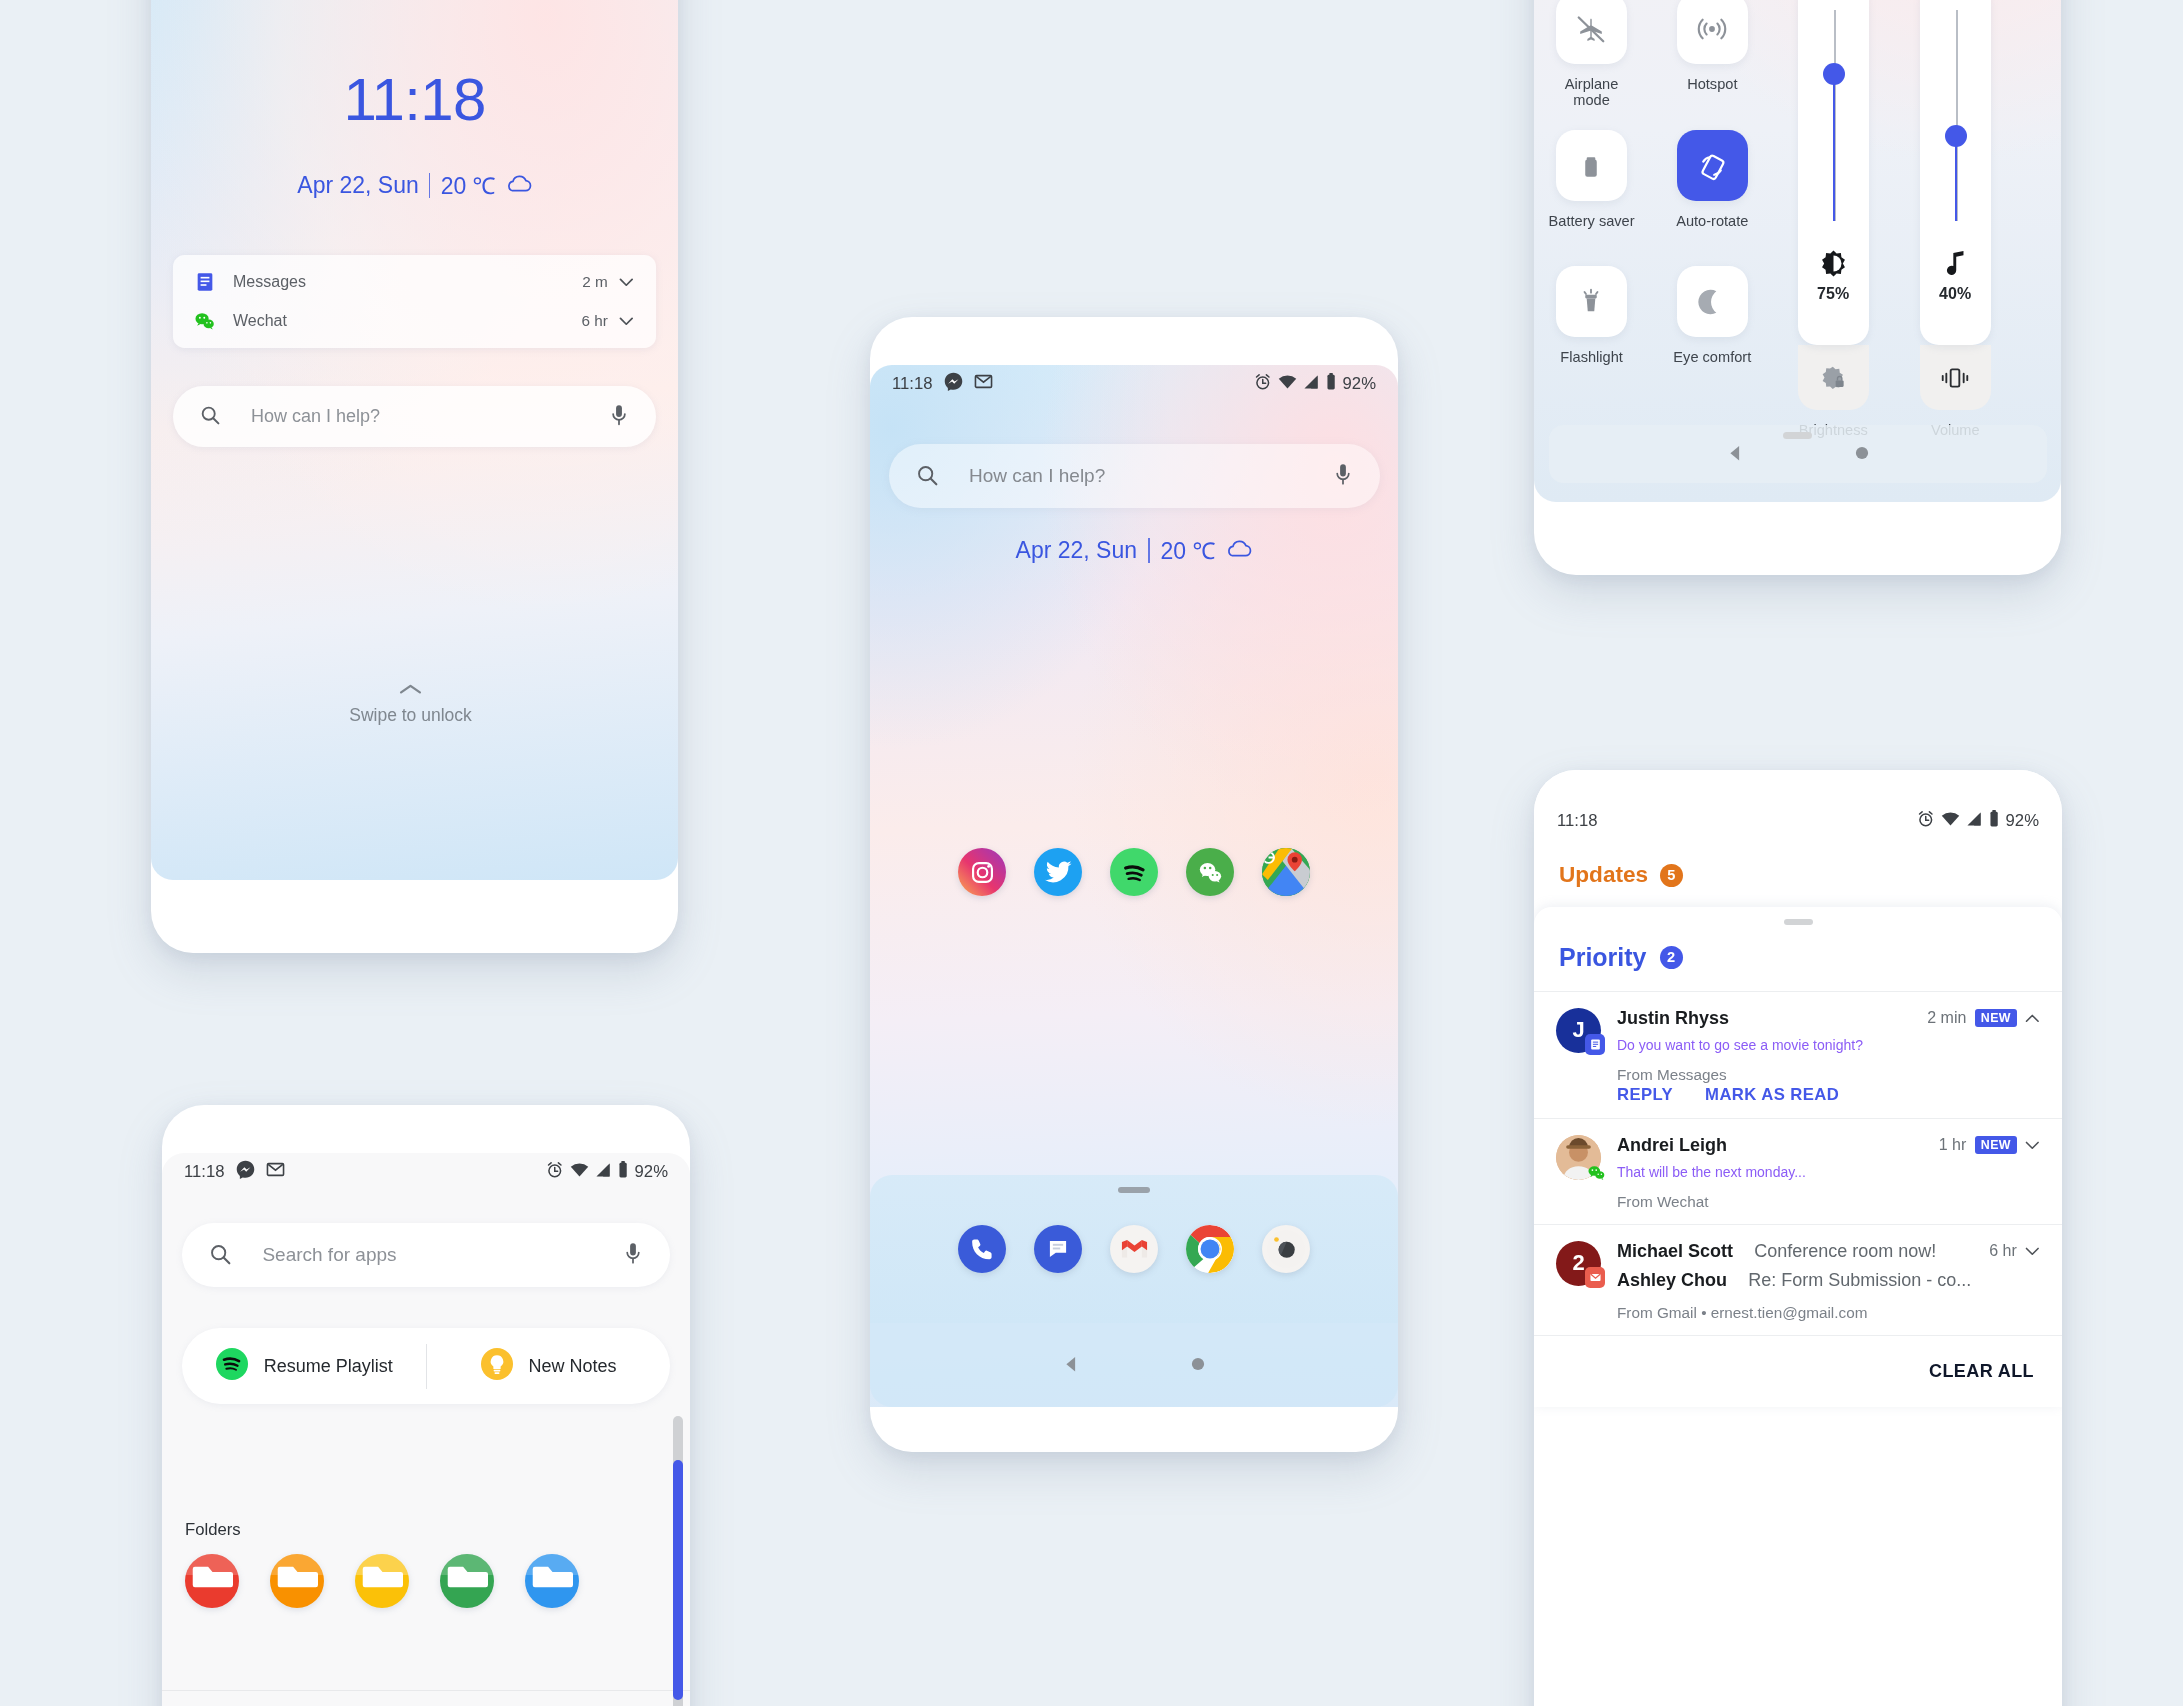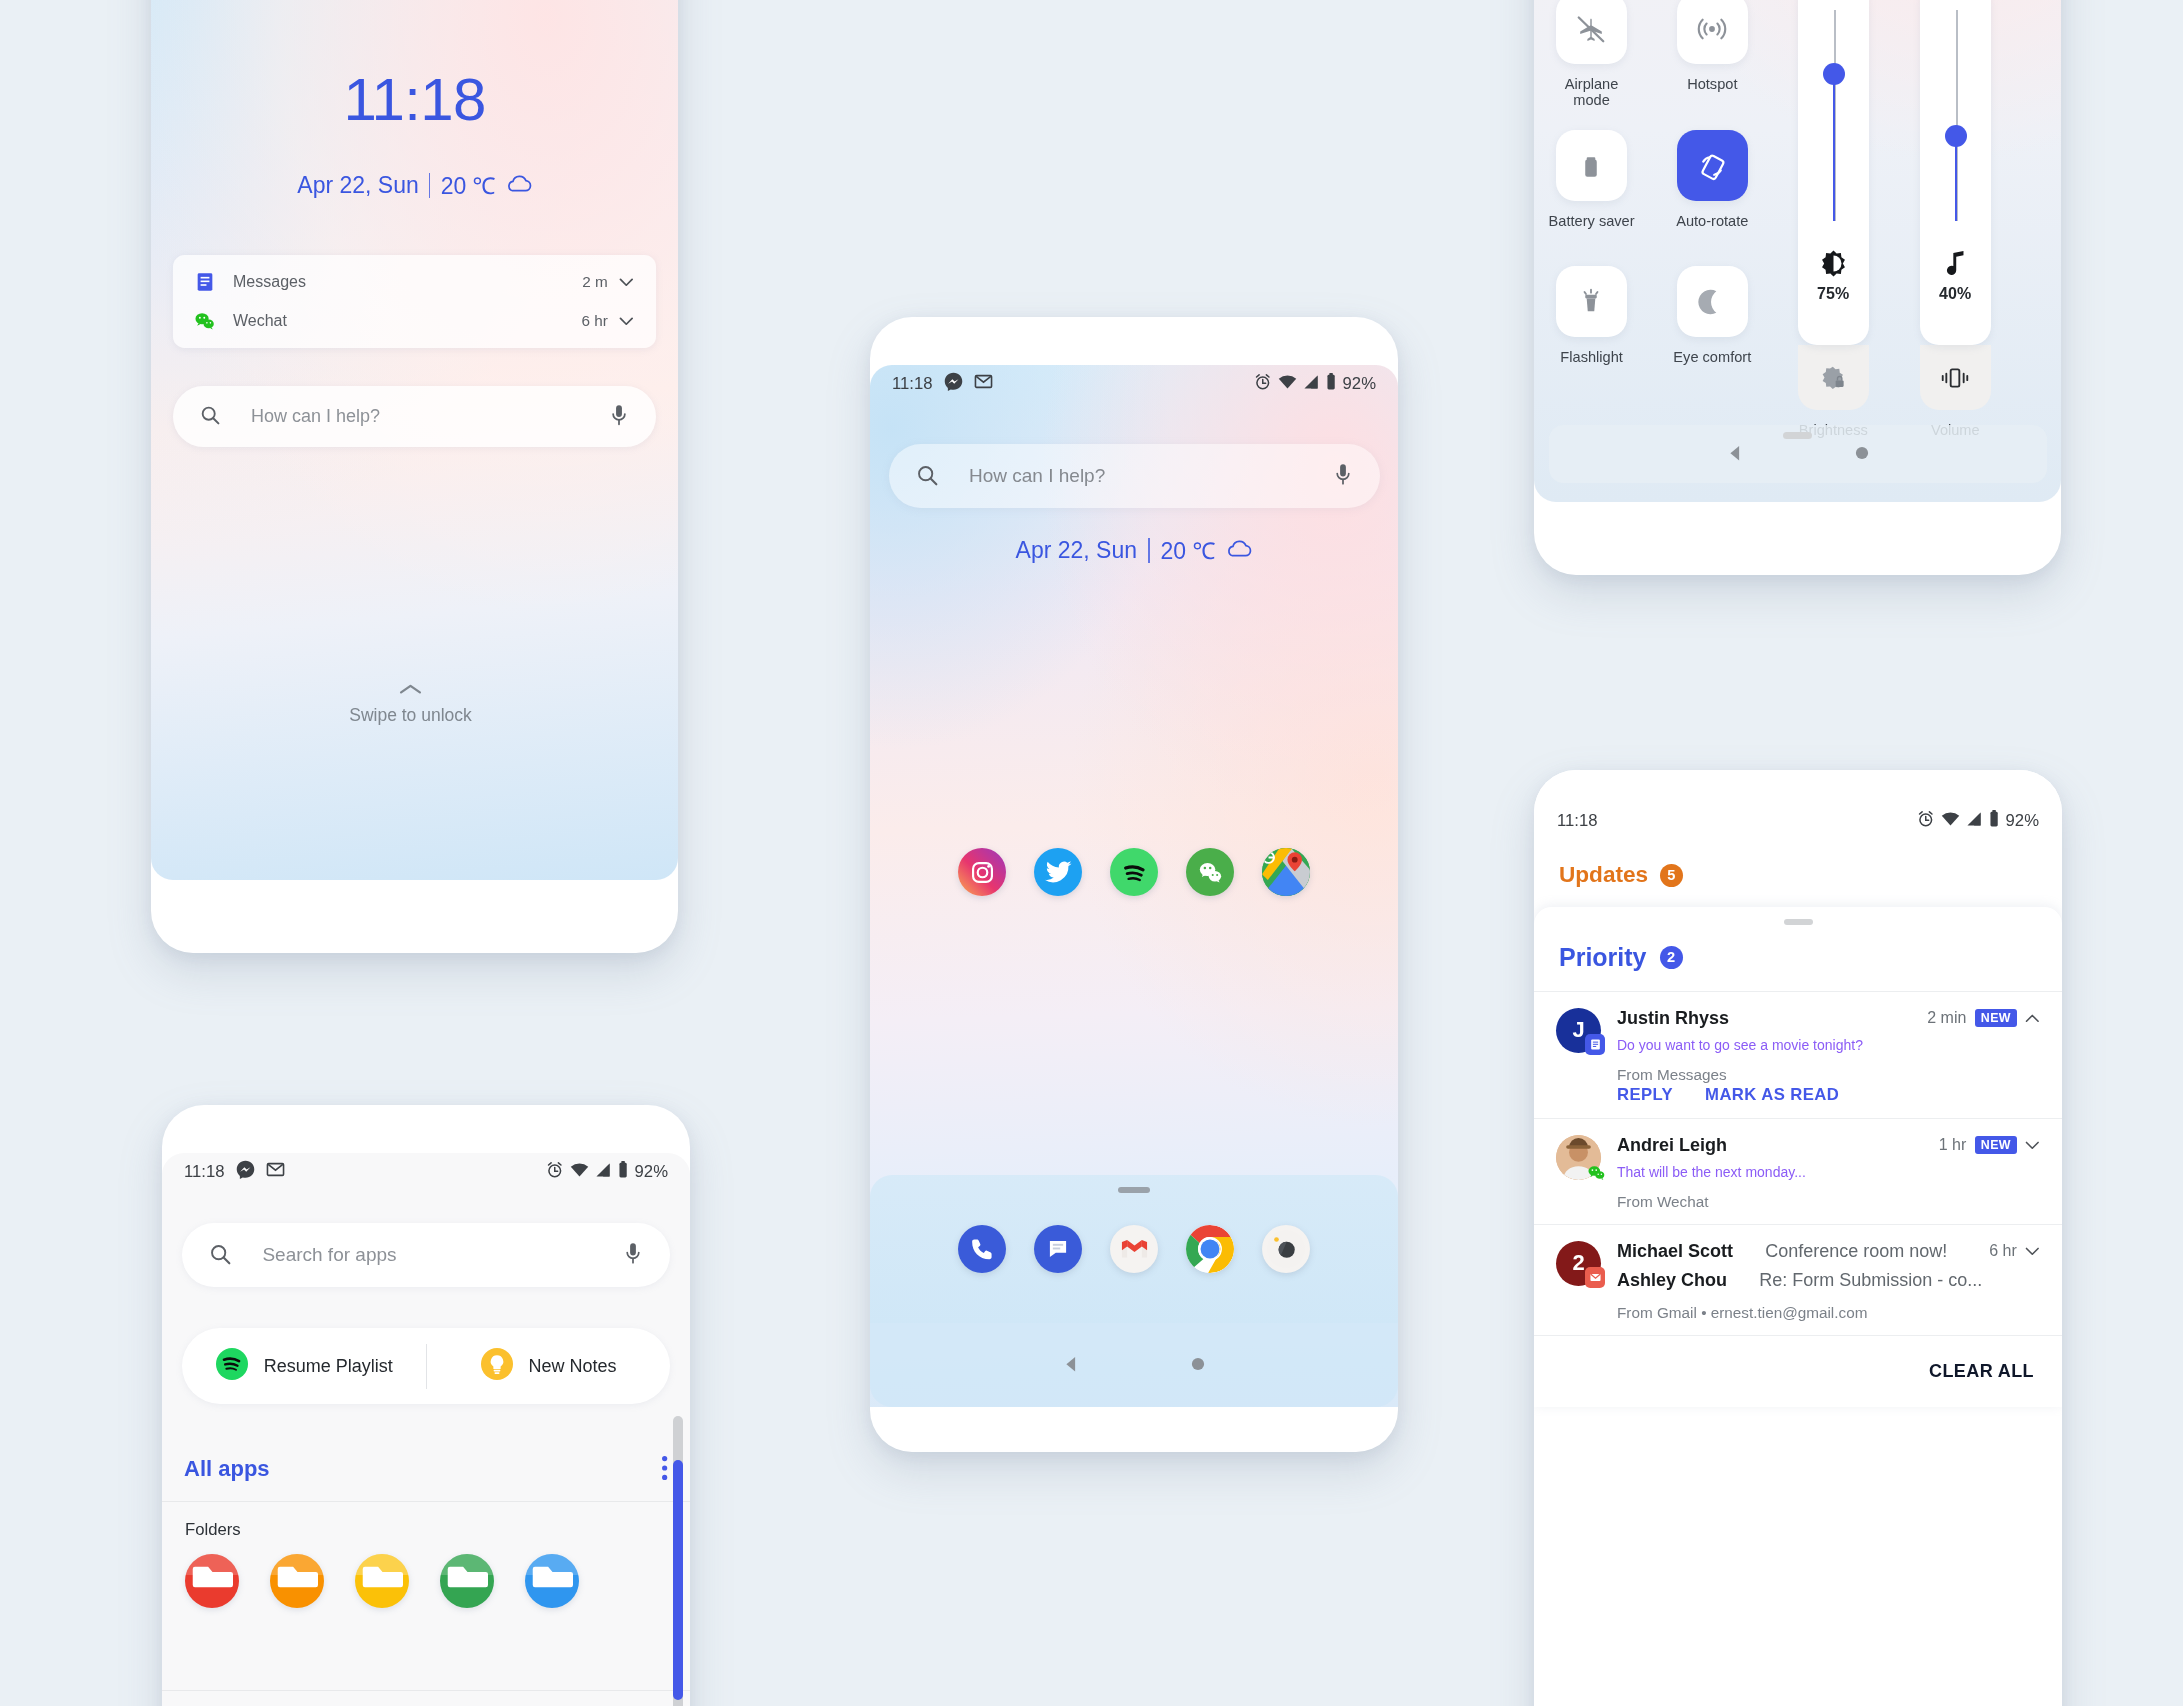--- a/index.html
+++ b/index.html
@@ -196,21 +196,21 @@
   .updates-hdr .t { font-size:22.6px; color:#e2751b; font-weight:bold; }
   .badge { min-width:23px; height:23px; border-radius:11.6px; color:#fff; font-size:14.6px; font-weight:bold; display:flex; align-items:center; justify-content:center; padding:0 6.5px; }
   .shade-card { background:#fff; border-radius:17.5px 17.5px 0 0; box-shadow:0 -1.5px 10.2px rgba(150,160,185,.16); padding-top:8.7px; }
   .shade-pill { width:29px; height:6.5px; border-radius:3.6px; background:#d2d4d6; margin:2.9px auto 0; }
   .priority-hdr { padding:17.5px 25px 19px; display:flex; align-items:center; gap:13px; border-bottom:0.7px solid #eceef0; }
   .priority-hdr .t { font-size:25px; color:#3a56e0; font-weight:bold; }
   .notif-row { padding:16px 22px 13px; border-bottom:0.7px solid #eceef0; display:flex; gap:16px; }
   .avatar { width:45px; height:45px; border-radius:50%; flex:0 0 45px; position:relative; display:flex; align-items:center; justify-content:center; color:#fff; font-size:22px; font-weight:bold; }
   .av-badge { position:absolute; right:-4.4px; bottom:-2.2px; width:20.4px; height:20.4px; border-radius:5.1px; display:flex; align-items:center; justify-content:center; }
   .notif-body { flex:1; min-width:0; }
-  .notif-top { display:flex; align-items:center; gap:22px; }
+  .notif-top { display:flex; align-items:center; gap:11px; }
   .notif-name { font-size:18px; color:#191c1f; font-weight:bold; white-space:nowrap; }
   .notif-meta { margin-left:auto; display:flex; align-items:center; gap:8.7px; }
   .notif-time { font-size:16px; color:#6c7278; }
   .tag-new { background:#4458e8; color:#fff; font-size:12.4px; font-weight:bold; padding:2.2px 5.8px; border-radius:2.9px; letter-spacing:0.4px; }
   .notif-text { font-size:14px; color:#8b5cf6; margin-top:8px; white-space:nowrap; overflow:hidden; text-overflow:ellipsis; }
   .notif-from { font-size:15.3px; color:#7b8189; margin-top:13px; }
   .notif-actions { display:flex; gap:32px; margin-top:1px; }
   .notif-actions .a { font-size:16.7px; color:#4458e8; font-weight:bold; letter-spacing:0.4px; }
   .clear-all { padding:25px 28px 25px; display:flex; justify-content:flex-end; }
   .clear-all .a { font-size:18px; color:#0f172a; font-weight:bold; letter-spacing:0.4px; }
@@ -698,30 +698,20 @@
               <circle cx="22" cy="22" r="22" fill="#fbc02d"></circle>
               <path d="M22 10a8.6 8.6 0 0 0-5 15.6V29h10v-3.4A8.6 8.6 0 0 0 22 10z" fill="#fff"></path>
               <rect x="17.4" y="30" width="9.2" height="2.2" rx="1" fill="#fff"></rect>
               <rect x="18.6" y="33.4" width="6.8" height="2.2" rx="1" fill="#fff"></rect>
             </svg>
         </span>
         <span>New Notes</span>
       </div>
     </div>
 
-    <div class="allapps-hdr">
-      <span class="t">All apps</span>
-      <span style="margin-left:auto;">
-        <svg width="7.3" height="26" viewBox="0 0 10 36">
-            <circle cx="5" cy="5" r="3.6" fill="#4458e8"></circle>
-            <circle cx="5" cy="18" r="3.6" fill="#4458e8"></circle>
-            <circle cx="5" cy="31" r="3.6" fill="#4458e8"></circle>
-          </svg>
-      </span>
-    </div>
 
     <div class="folders-sec">
       <div class="lbl">Folders</div>
       <div class="folders-row">
         <div class="folder-ico" style="background:#ea3b2e;">
           <div style="position:absolute;inset:0;background:rgba(255,255,255,.2);height:38%;"></div>
           <svg style="position:absolute;left:6.5px;top:12.4px;" width="41" height="22" viewBox="0 0 56 30">
               <path d="M1 4a3 3 0 0 1 3-3h18l6 7h25a3 3 0 0 1 3 3v15a3 3 0 0 1-3 3H4a3 3 0 0 1-3-3z" fill="#fff"></path>
             </svg>
         </div>

